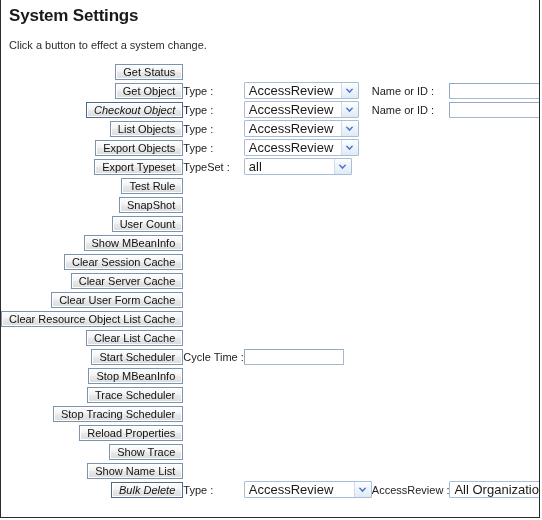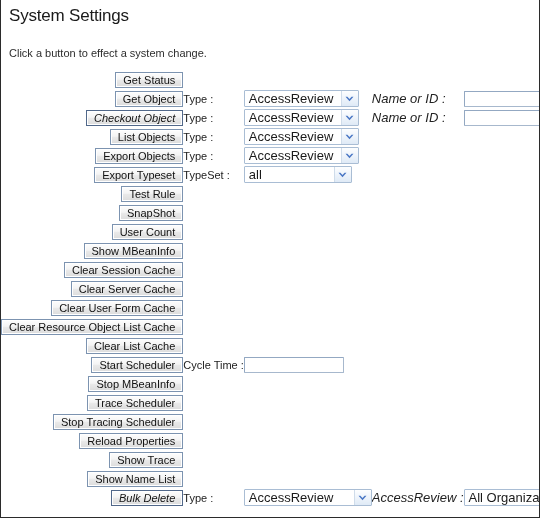--- a/index.html
+++ b/index.html
@@ -22,30 +22,30 @@
     height: 518px;
     box-sizing: border-box;
     border: 1px solid #2b2b2b;
     border-top: none;
     background: #ffffff;
     overflow: hidden;
   }
 
   .page-title {
     font-size: 17px;
-    font-weight: normal;
+    font-weight: bold;
     color: #1a1a1a;
     margin: 6px 0 0 8px;
     letter-spacing: -0.2px;
   }
 
   .intro {
     font-size: 11px;
     color: #2d2d2d;
-    margin: 21px 0 0 8px;
+    margin: 13px 0 0 8px;
   }
 
   table.rows {
     border-collapse: collapse;
     margin: 11px 0 0 0;
     width: 540px;
   }
   table.rows td {
     padding: 0;
     vertical-align: middle;
@@ -60,23 +60,22 @@
   td.c-lbl {
     padding-left: 6px;
     font-size: 11px;
     color: #222;
   }
   td.c-ctl {
     padding-left: 4px;
   }
   td.c-lbl2 {
     padding-left: 18px;
-    font-size: 13px;
+    font-size: 11px;
     color: #222;
-    font-style: italic;
   }
   td.c-ctl2 {
     padding-left: 4px;
   }
 
   
   .btn {
     display: inline-block;
     box-sizing: border-box;
     height: 16px;

